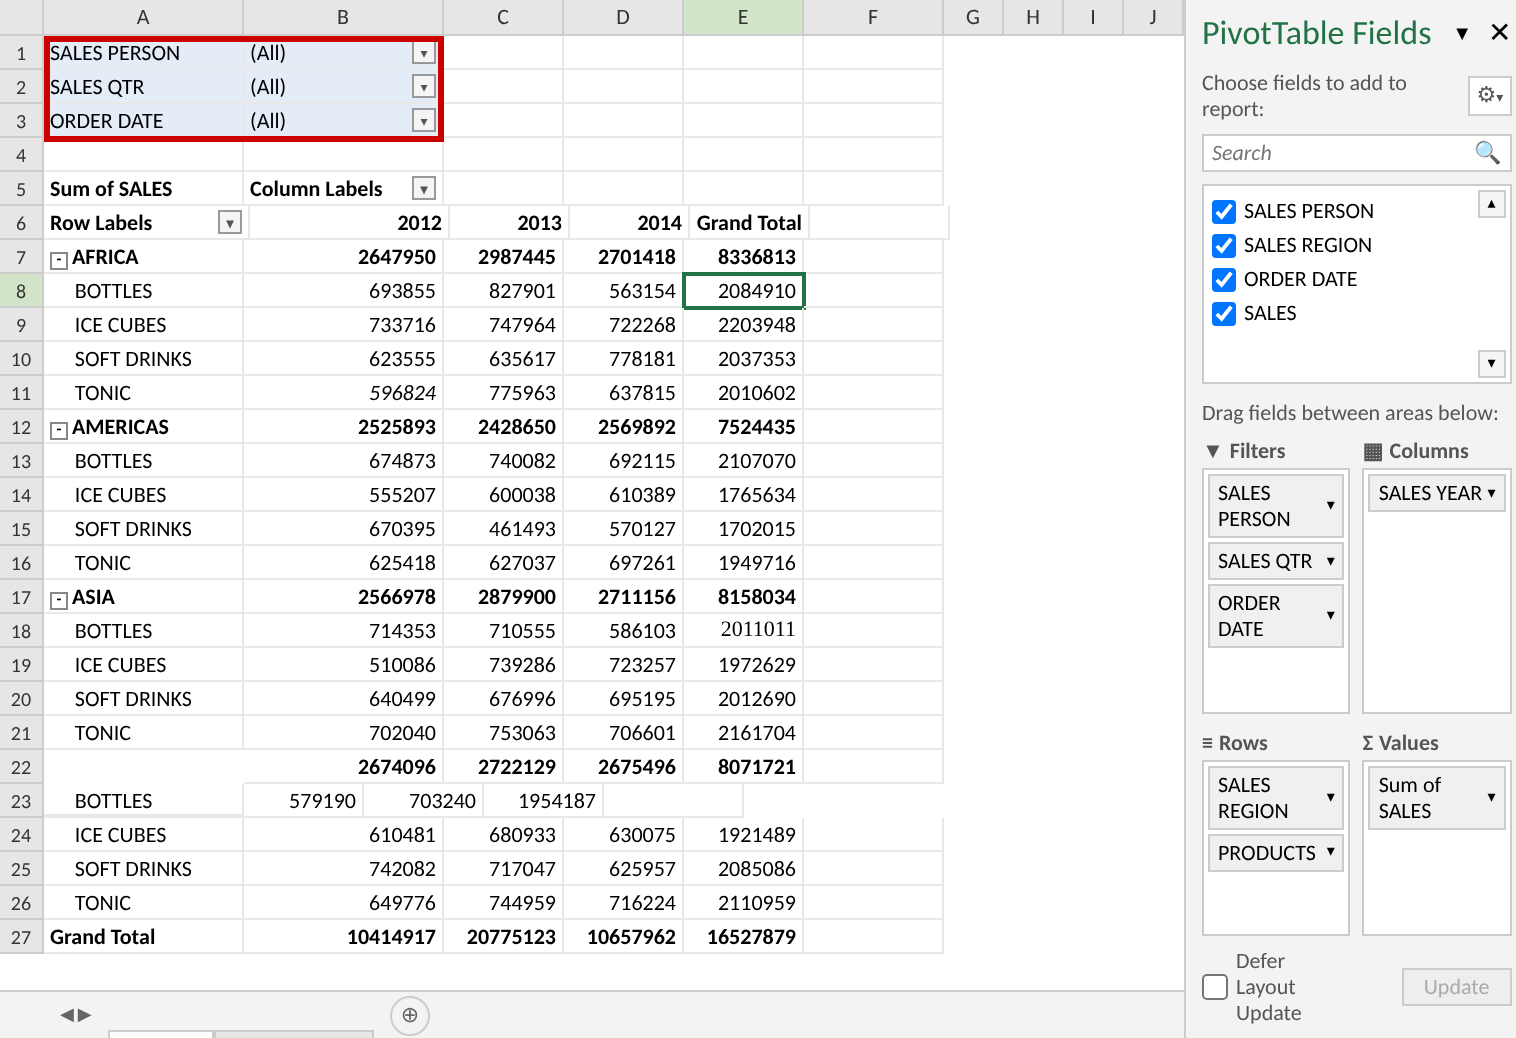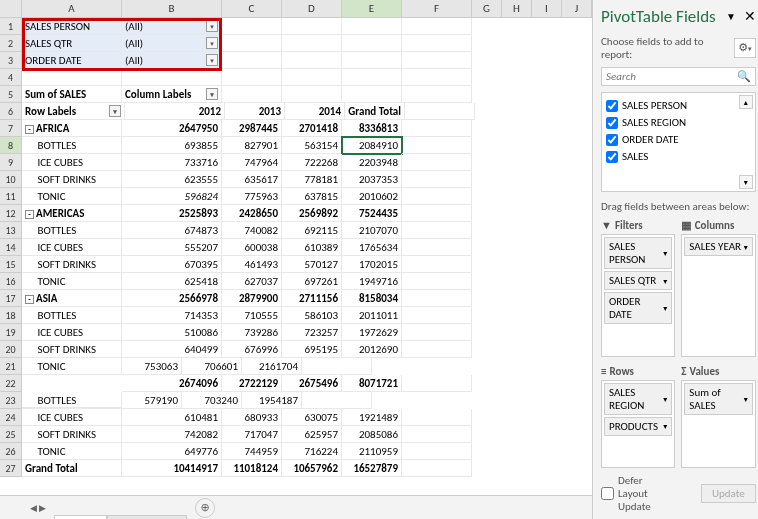--- a/index.html
+++ b/index.html
@@ -225,21 +225,21 @@
           <div class="cell r b" style="width: 60px;">2711156</div>
           <div class="cell r b" style="width: 60px;">8158034</div>
           <div class="cell" style="width: 70px;"></div>
         </div>
         <div class="row">
           <div class="rownum">18</div>
           <div class="cell" style="width: 100px;">&nbsp;&nbsp;&nbsp;&nbsp;&nbsp;BOTTLES</div>
           <div class="cell r" style="width: 100px;">714353</div>
           <div class="cell r" style="width: 60px;">710555</div>
           <div class="cell r" style="width: 60px;">586103</div>
-          <div class="cell r" style="width: 60px;">2011011</div>
+          <div class="cell r" style="width: 60px; font-family: Liberation Serif, serif;">2011011</div>
           <div class="cell" style="width: 70px;"></div>
         </div>
         <div class="row">
           <div class="rownum">19</div>
           <div class="cell" style="width: 100px;">&nbsp;&nbsp;&nbsp;&nbsp;&nbsp;ICE CUBES</div>
           <div class="cell r" style="width: 100px;">510086</div>
           <div class="cell r" style="width: 60px;">739286</div>
           <div class="cell r" style="width: 60px;">723257</div>
           <div class="cell r" style="width: 60px;">1972629</div>
           <div class="cell" style="width: 70px;"></div>
@@ -249,20 +249,21 @@
           <div class="cell" style="width: 100px;">&nbsp;&nbsp;&nbsp;&nbsp;&nbsp;SOFT DRINKS</div>
           <div class="cell r" style="width: 100px;">640499</div>
           <div class="cell r" style="width: 60px;">676996</div>
           <div class="cell r" style="width: 60px;">695195</div>
           <div class="cell r" style="width: 60px;">2012690</div>
           <div class="cell" style="width: 70px;"></div>
         </div>
         <div class="row">
           <div class="rownum">21</div>
           <div class="cell" style="width: 100px;">&nbsp;&nbsp;&nbsp;&nbsp;&nbsp;TONIC</div>
+          <div class="cell r" style="width: 100px;">702040</div>
           <div class="cell r" style="width: 60px;">753063</div>
           <div class="cell r" style="width: 60px;">706601</div>
           <div class="cell r" style="width: 60px;">2161704</div>
           <div class="cell" style="width: 70px;"></div>
         </div>
         <div class="row">
           <div class="rownum">22</div>
           <div class="cell b" style="width: 100px; margin-top: 32px;"><span class="expand-btn">-</span>EUROPE</div>
           <div class="cell r b" style="width: 100px;">2674096</div>
           <div class="cell r b" style="width: 60px;">2722129</div>
@@ -302,21 +303,21 @@
           <div class="cell r" style="width: 100px;">649776</div>
           <div class="cell r" style="width: 60px;">744959</div>
           <div class="cell r" style="width: 60px;">716224</div>
           <div class="cell r" style="width: 60px;">2110959</div>
           <div class="cell" style="width: 70px;"></div>
         </div>
         <div class="row">
           <div class="rownum">27</div>
           <div class="cell b" style="width: 100px;">Grand Total</div>
           <div class="cell r b" style="width: 100px;">10414917</div>
-          <div class="cell r b" style="width: 60px;">11018124</div>
+          <div class="cell r b" style="width: 60px;">20775123</div>
           <div class="cell r b" style="width: 60px;">10657962</div>
           <div class="cell r b" style="width: 60px;">16527879</div>
           <div class="cell" style="width: 70px;"></div>
         </div>
       </div>
     <div class="red-box" style="left:22px;top:18px;width:200px;height:53px"></div>
   </div>
   <div class="tabs">
     <div class="tab-nav">
         <span>◀</span>

